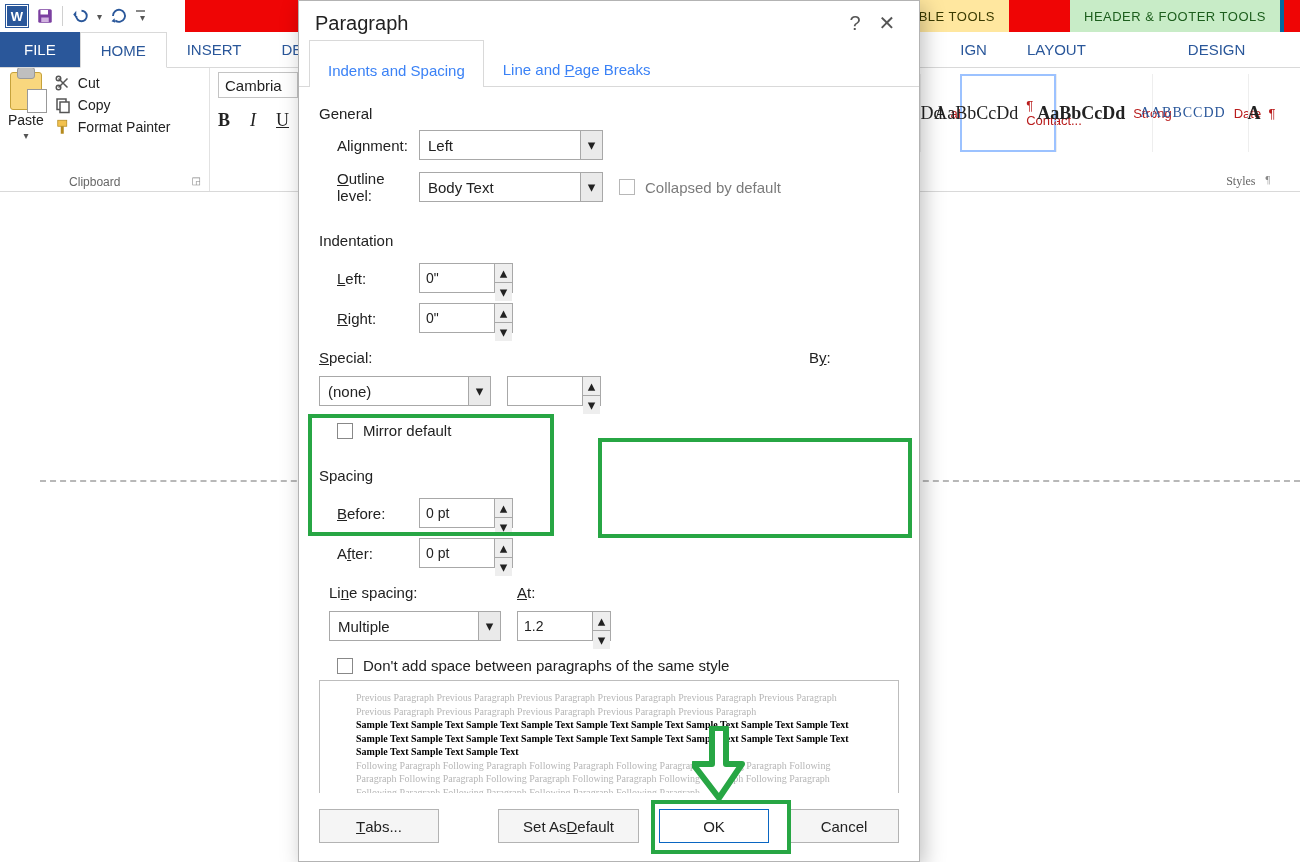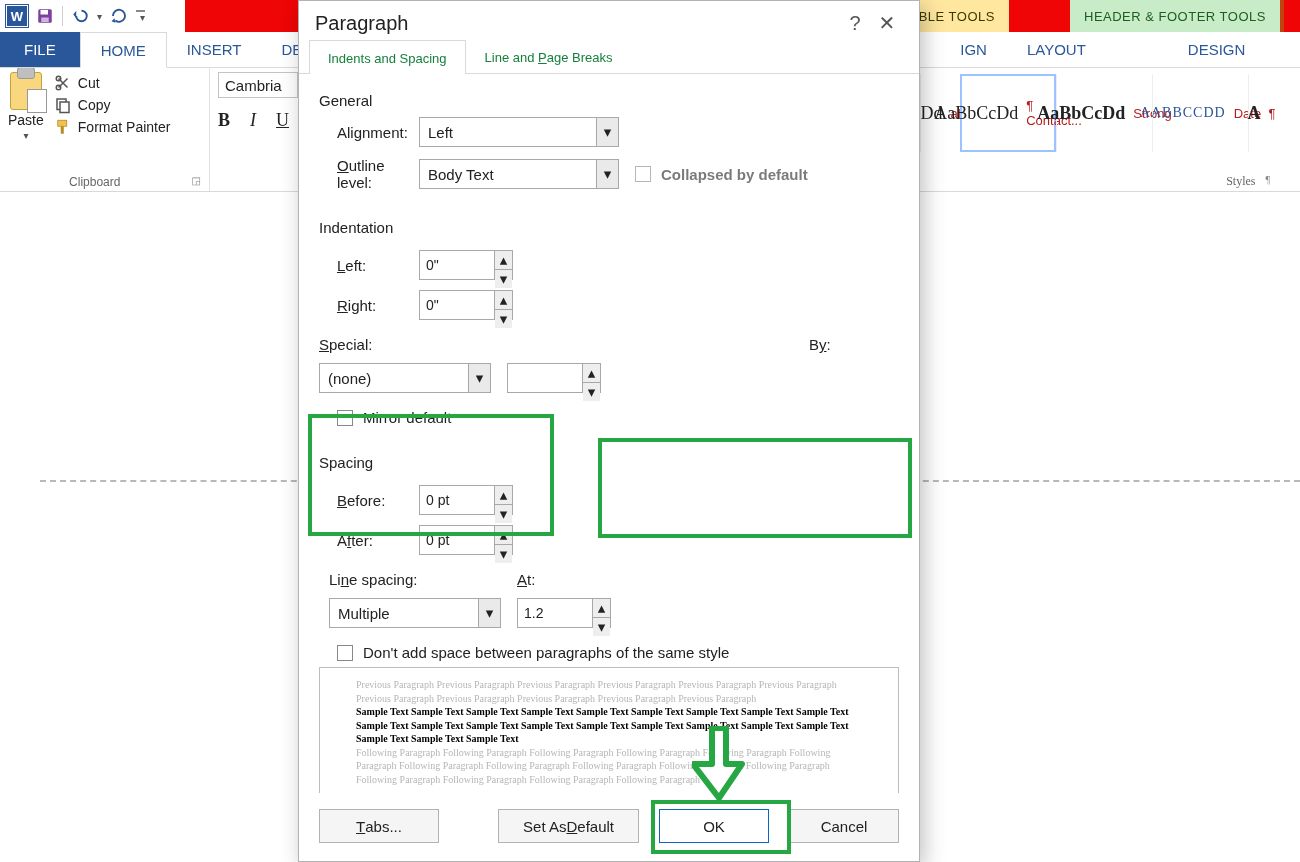--- a/index.html
+++ b/index.html
@@ -57,21 +57,21 @@
   .ctx-tab {
     height: 32px;
     padding: 0 14px;
     display: flex;
     align-items: center;
     font-size: 13px;
     letter-spacing: 0.5px;
     white-space: nowrap;
   }
   .ctx-table { background:#ffe79f; color:#3a3a00; }
-  .ctx-hf    { background:#c8ecc7; color:#1c5e1c; border-right: 4px solid #c2410c;}
+  .ctx-hf    { background:#c8ecc7; color:#1c5e1c; border-right: 4px solid #0369a1;}
 
   
   .ribbon-tabs {
     position: absolute;
     top: 32px;
     left: 0; right: 0;
     height: 36px;
     background: #fff;
     display: flex;
     align-items: stretch;
@@ -225,26 +225,26 @@
   .dlg-title .help, .dlg-title .close {
     width:32px; text-align:center;
     font-size:20px; color:#555; cursor:pointer;
   }
   .dlg-tabs {
     display:flex;
     border-bottom:1px solid #d9d9d9;
     padding-left:10px;
   }
   .dlg-tab {
-    padding:10px 18px 8px 18px;
+    padding:21px 18px 8px 18px;
     border:1px solid transparent;
     border-bottom:none;
-    font-size:13px;
+    font-size:15px;
     cursor:pointer;
-    color:#15803d;
+    color:#3b82f6;
   }
   .dlg-tab.active {
     border-color:#d9d9d9;
     background:#fff;
     position:relative;
     top:1px;
   }
   .dlg-body {
     padding:12px 20px 0 20px;
     flex:1;
@@ -262,21 +262,21 @@
     background:#fff;
   }
   .combo .cval { flex:1; padding:0 8px; }
   .combo .cbtn {
     width:22px; height:100%;
     background:#eaeaea;
     border-left:1px solid #a8a8a8;
     display:flex; align-items:center; justify-content:center;
     cursor:pointer;
   }
-  .combo.w170 { width:200px;align-items:center; }
+  .combo.w170 { width:184px;align-items:center; }
   .combo.w170b { width:172px; }
 
   .spinner {
     display:flex;
     border:1px solid #a8a8a8;
     height:30px;
     background:#fff;
   }
   .spinner .sval { flex:1; padding:0 6px; display:flex; align-items:center; font-size:14px;}
   .spinner .sbtns { width:18px; display:flex; flex-direction:column; border-left:1px solid #a8a8a8;}
@@ -506,21 +506,21 @@
         <div class="cval">Left</div>
         <div class="cbtn">▾</div>
       </div>
     </div>
     <div class="frow">
       <div class="flabel"><u>O</u>utline level:</div>
       <div class="combo w170">
         <div class="cval">Body Text</div>
         <div class="cbtn">▾</div>
       </div>
-      <div class="check" style="padding-left:16px; opacity:0.6;font-weight:bold;">
+      <div class="check" style="padding-left:16px; opacity:0.6;">
         <div class="box"></div>
         <span>Collapsed by default</span>
       </div>
     </div>
 
     <div class="section-title" style="margin-top:28px;">Indentation</div>
     <div class="two-col">
       <div>
         <div class="frow">
           <div class="flabel"><u>L</u>eft:</div>

